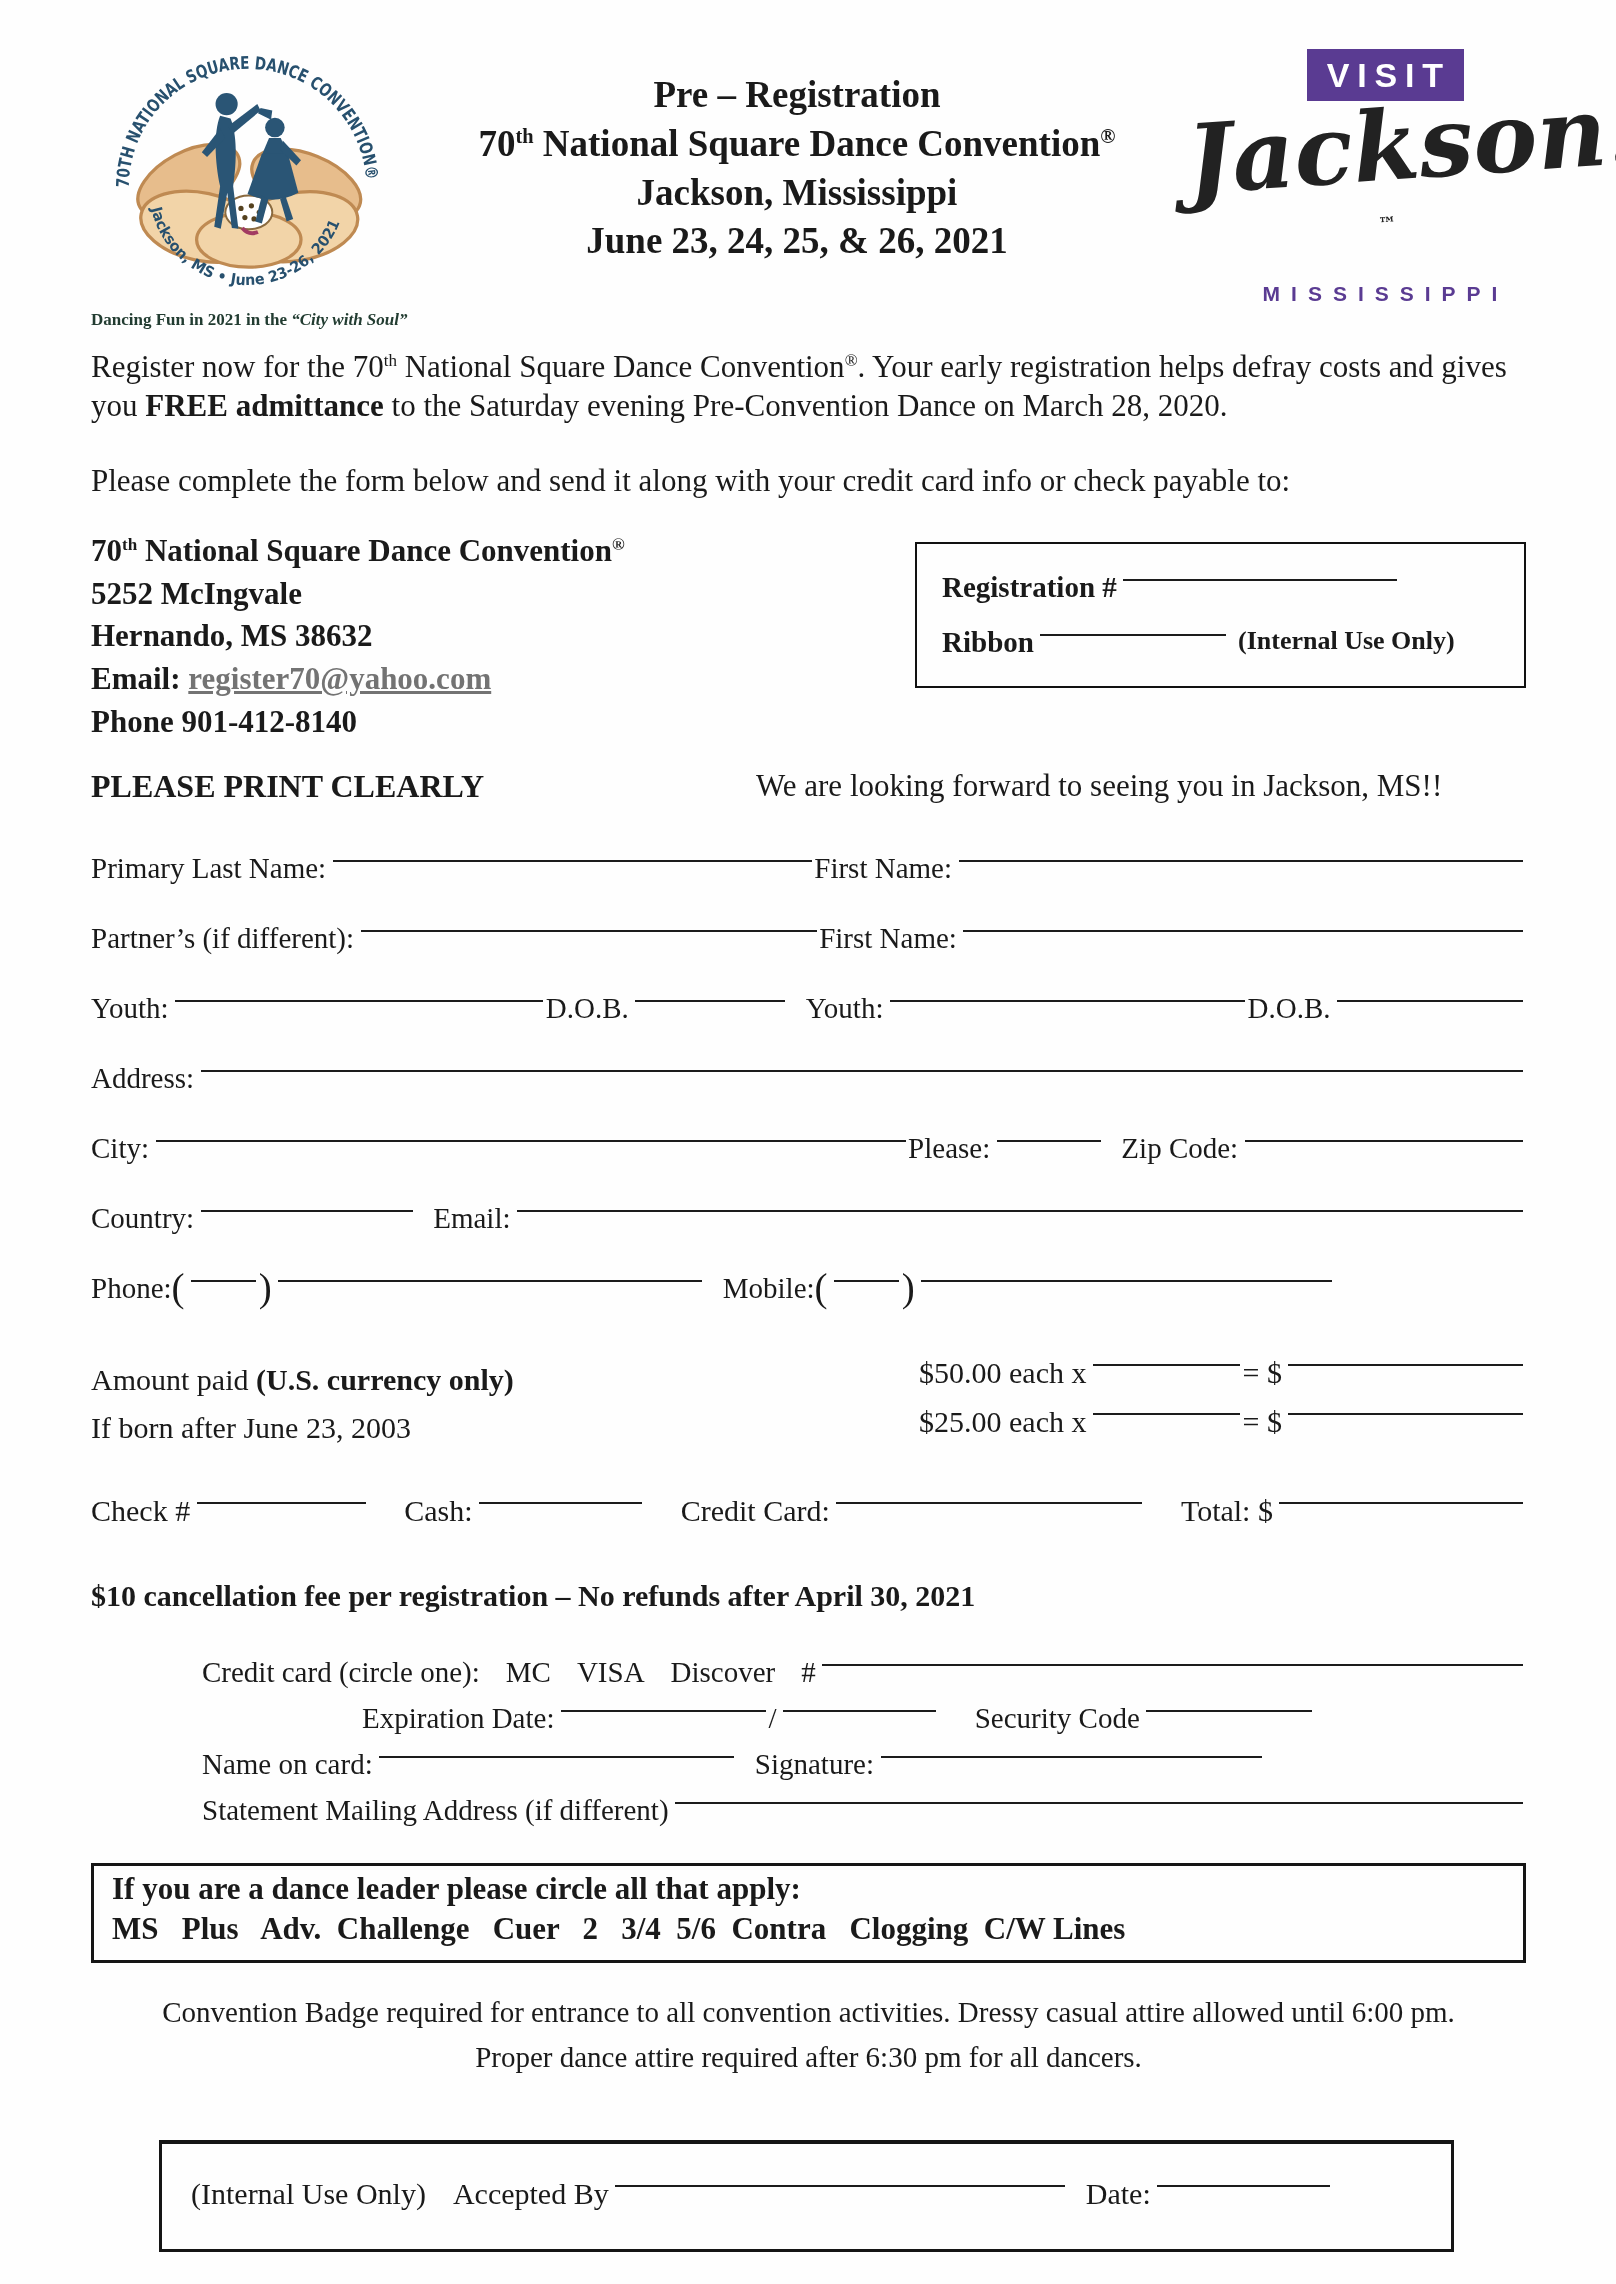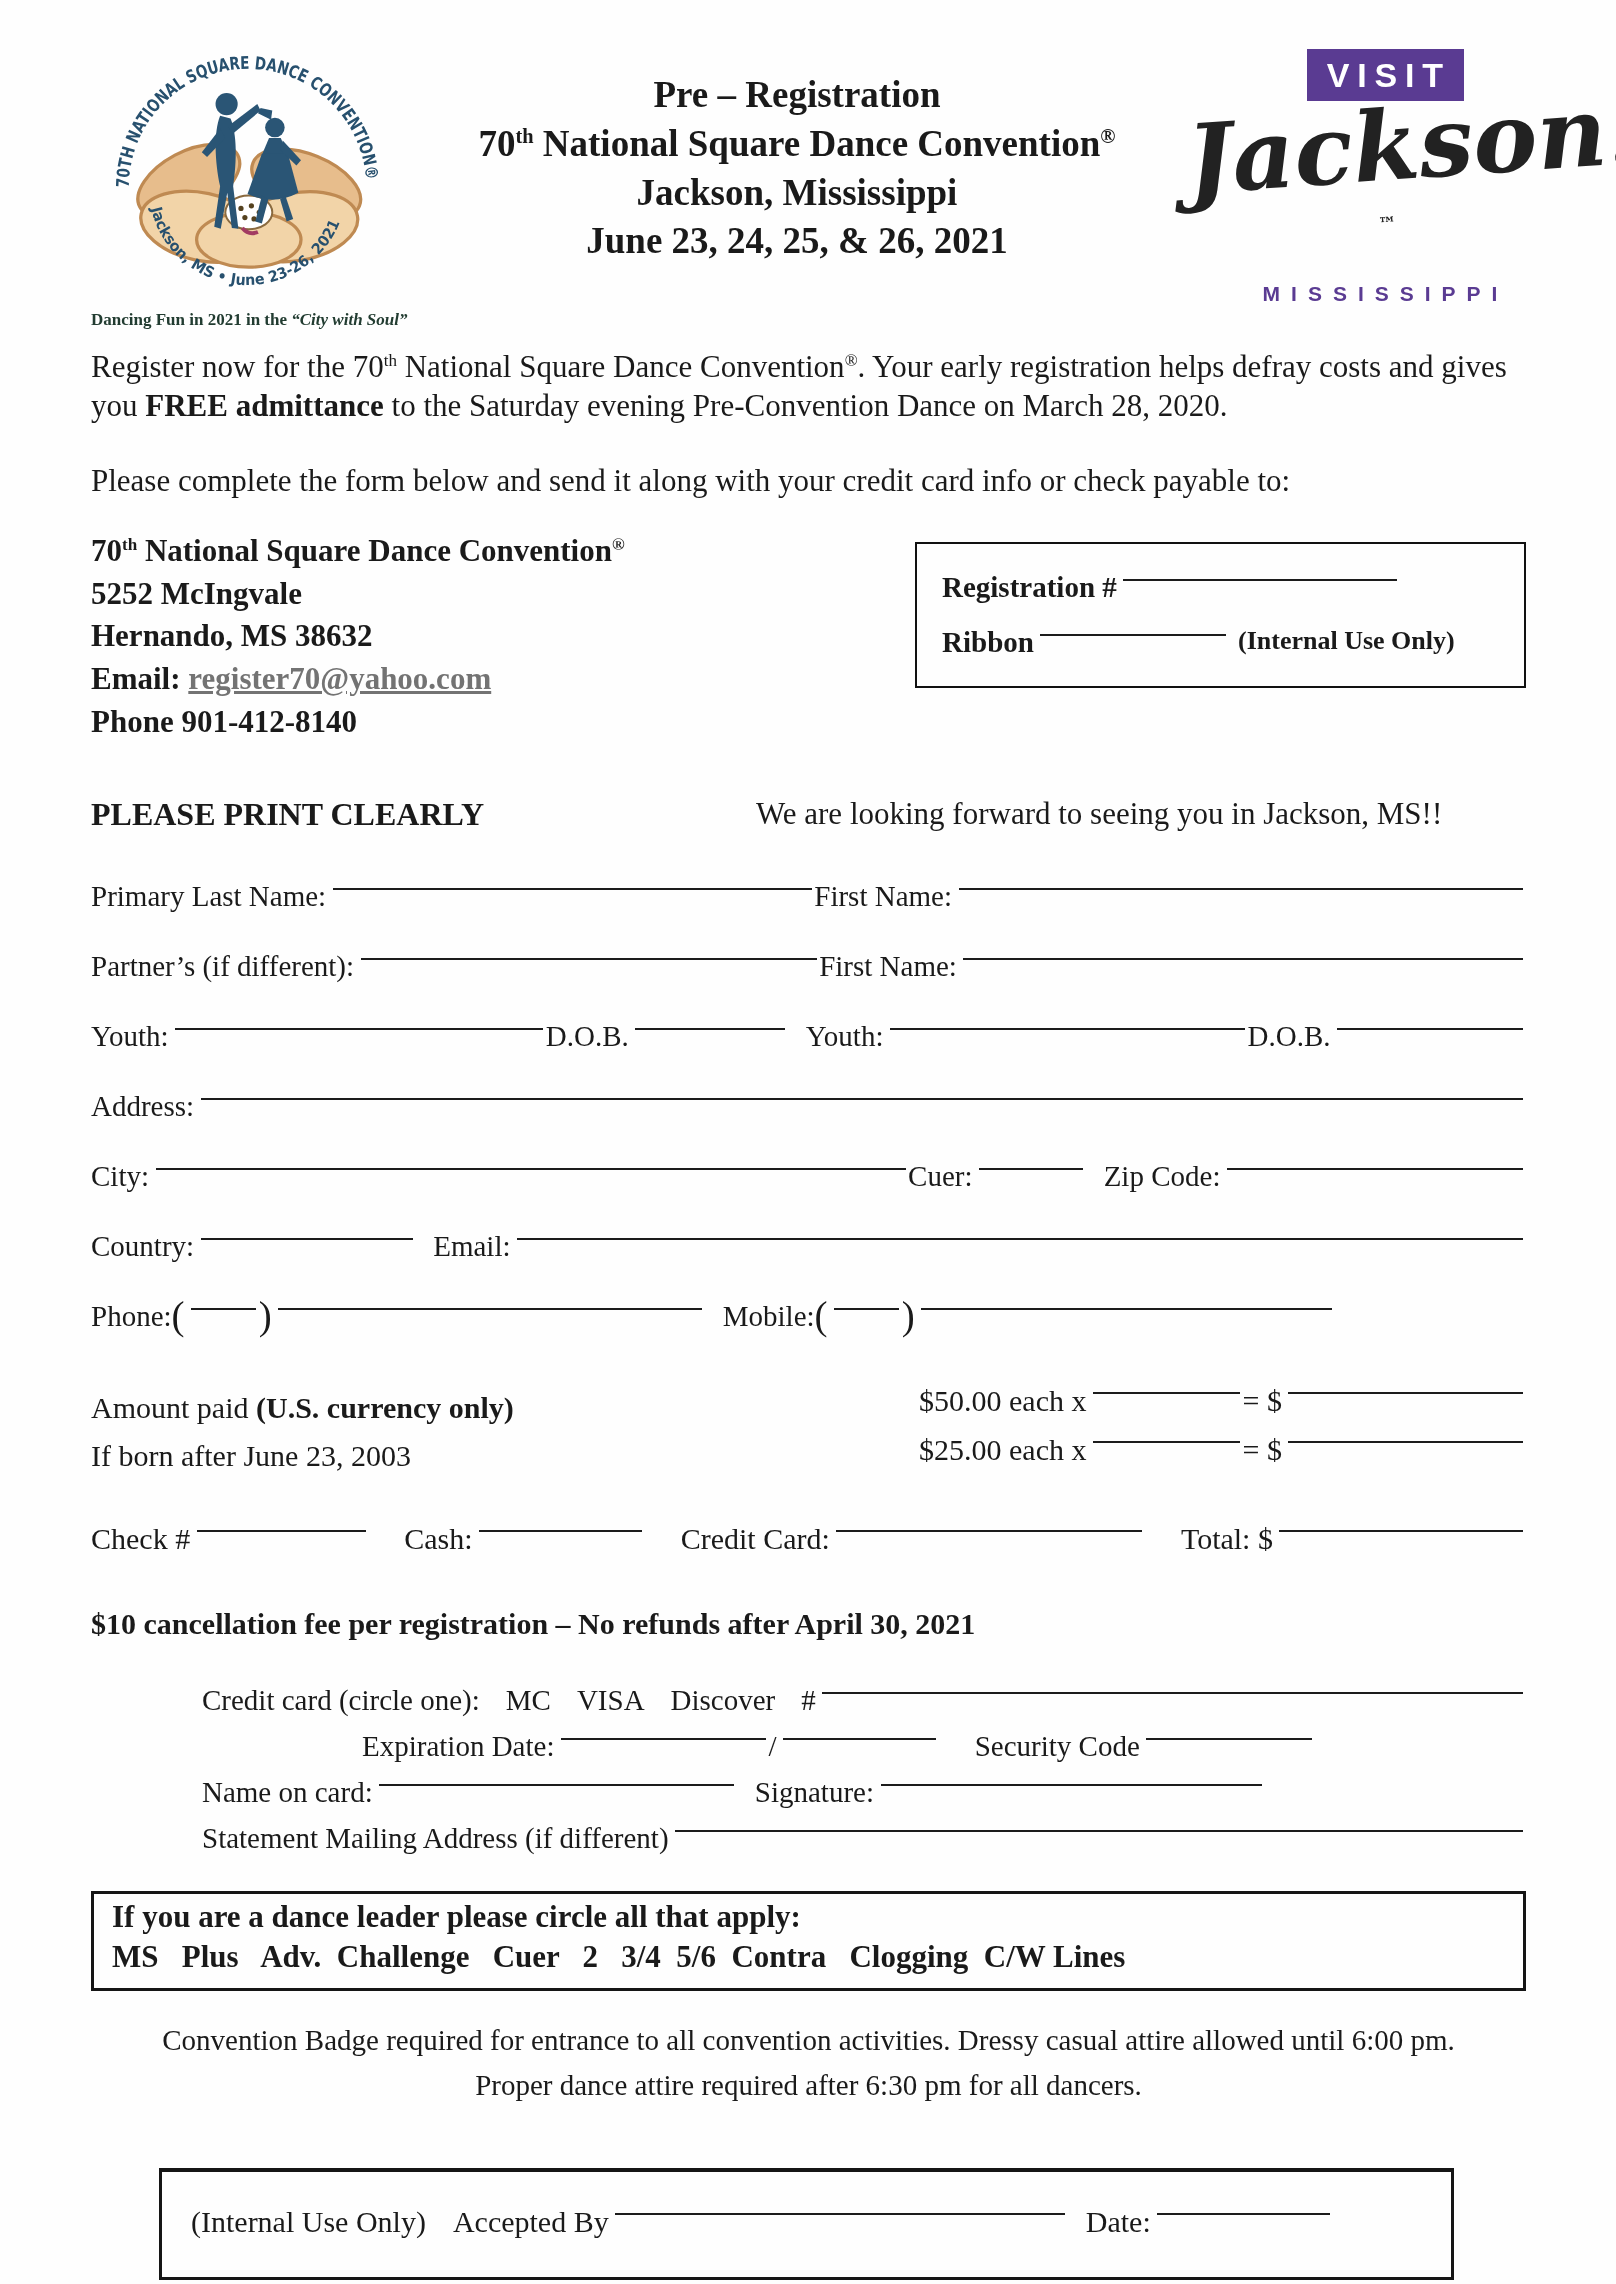--- a/index.html
+++ b/index.html
@@ -39,21 +39,21 @@
 
   
   .frow { display:flex; align-items:flex-start; font-size:29px; margin-top:37px; }
   .frow .lbl { white-space:pre; }
   .line { display:inline-block; border-bottom:2.6px solid #1c1c1c; height:7.8px; margin:0 2.6px 1.3px 6.5px; }
   .grow { flex:1 1 auto; }
   .gap { margin-left:36px; }
   .gap-s { margin-left:18px; }
   .paren { font-size:39px; line-height:0.8; }
 
-  .print-row { display:flex; margin-top:52px; align-items:center; }
+  .print-row { display:flex; margin-top:24px; align-items:center; }
   .print-left { font-weight:bold; font-size:32px; width:665px; flex:0 0 auto; }
   .print-right { font-size:31px; }
 
   
   .amount-sec { display:flex; margin-top:51px; font-size:30px; align-items:flex-start; }
   .amount-left { width:828px; flex:0 0 auto; line-height:1.6; }
   .amount-right { flex:1 1 auto; }
   .amount-right .frow { margin-top:0; }
   .amount-right .frow + .frow { margin-top:15.6px; }
 
@@ -203,21 +203,21 @@
     </div>
 
     <div class="frow">
       <span class="lbl">Address:</span>
       <span class="line grow"></span>
     </div>
 
     <div class="frow">
       <span class="lbl">City:</span>
       <span class="line" style="width:750px"></span>
-      <span class="lbl">Cuer:</span>
+      <span class="lbl">Please:</span>
       <span class="line" style="width:104px"></span>
       <span class="lbl gap-s">Zip Code:</span>
       <span class="line grow"></span>
     </div>
 
     <div class="frow">
       <span class="lbl">Country:</span>
       <span class="line" style="width:212px"></span>
       <span class="lbl gap-s">Email:</span>
       <span class="line grow"></span>

